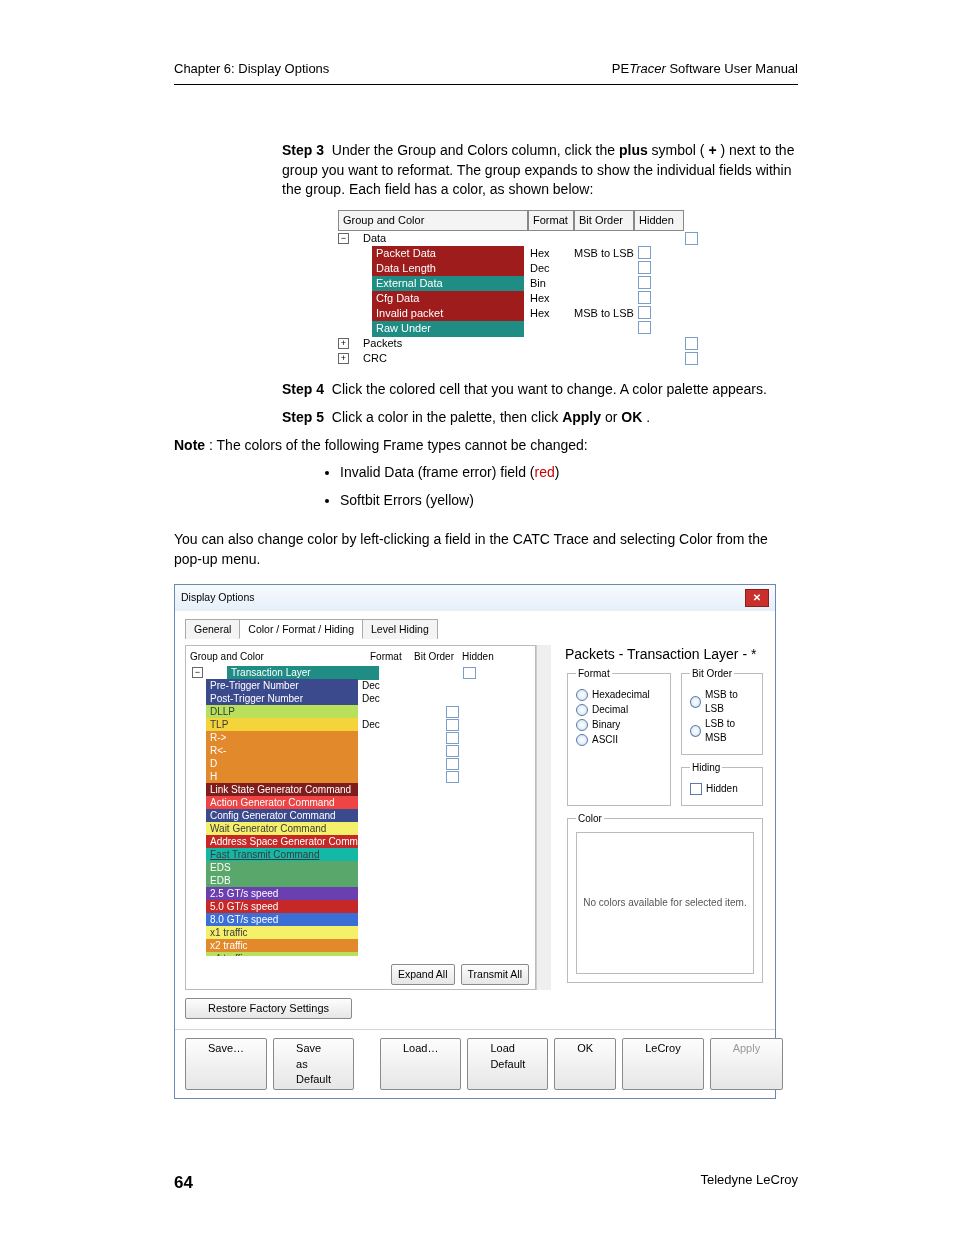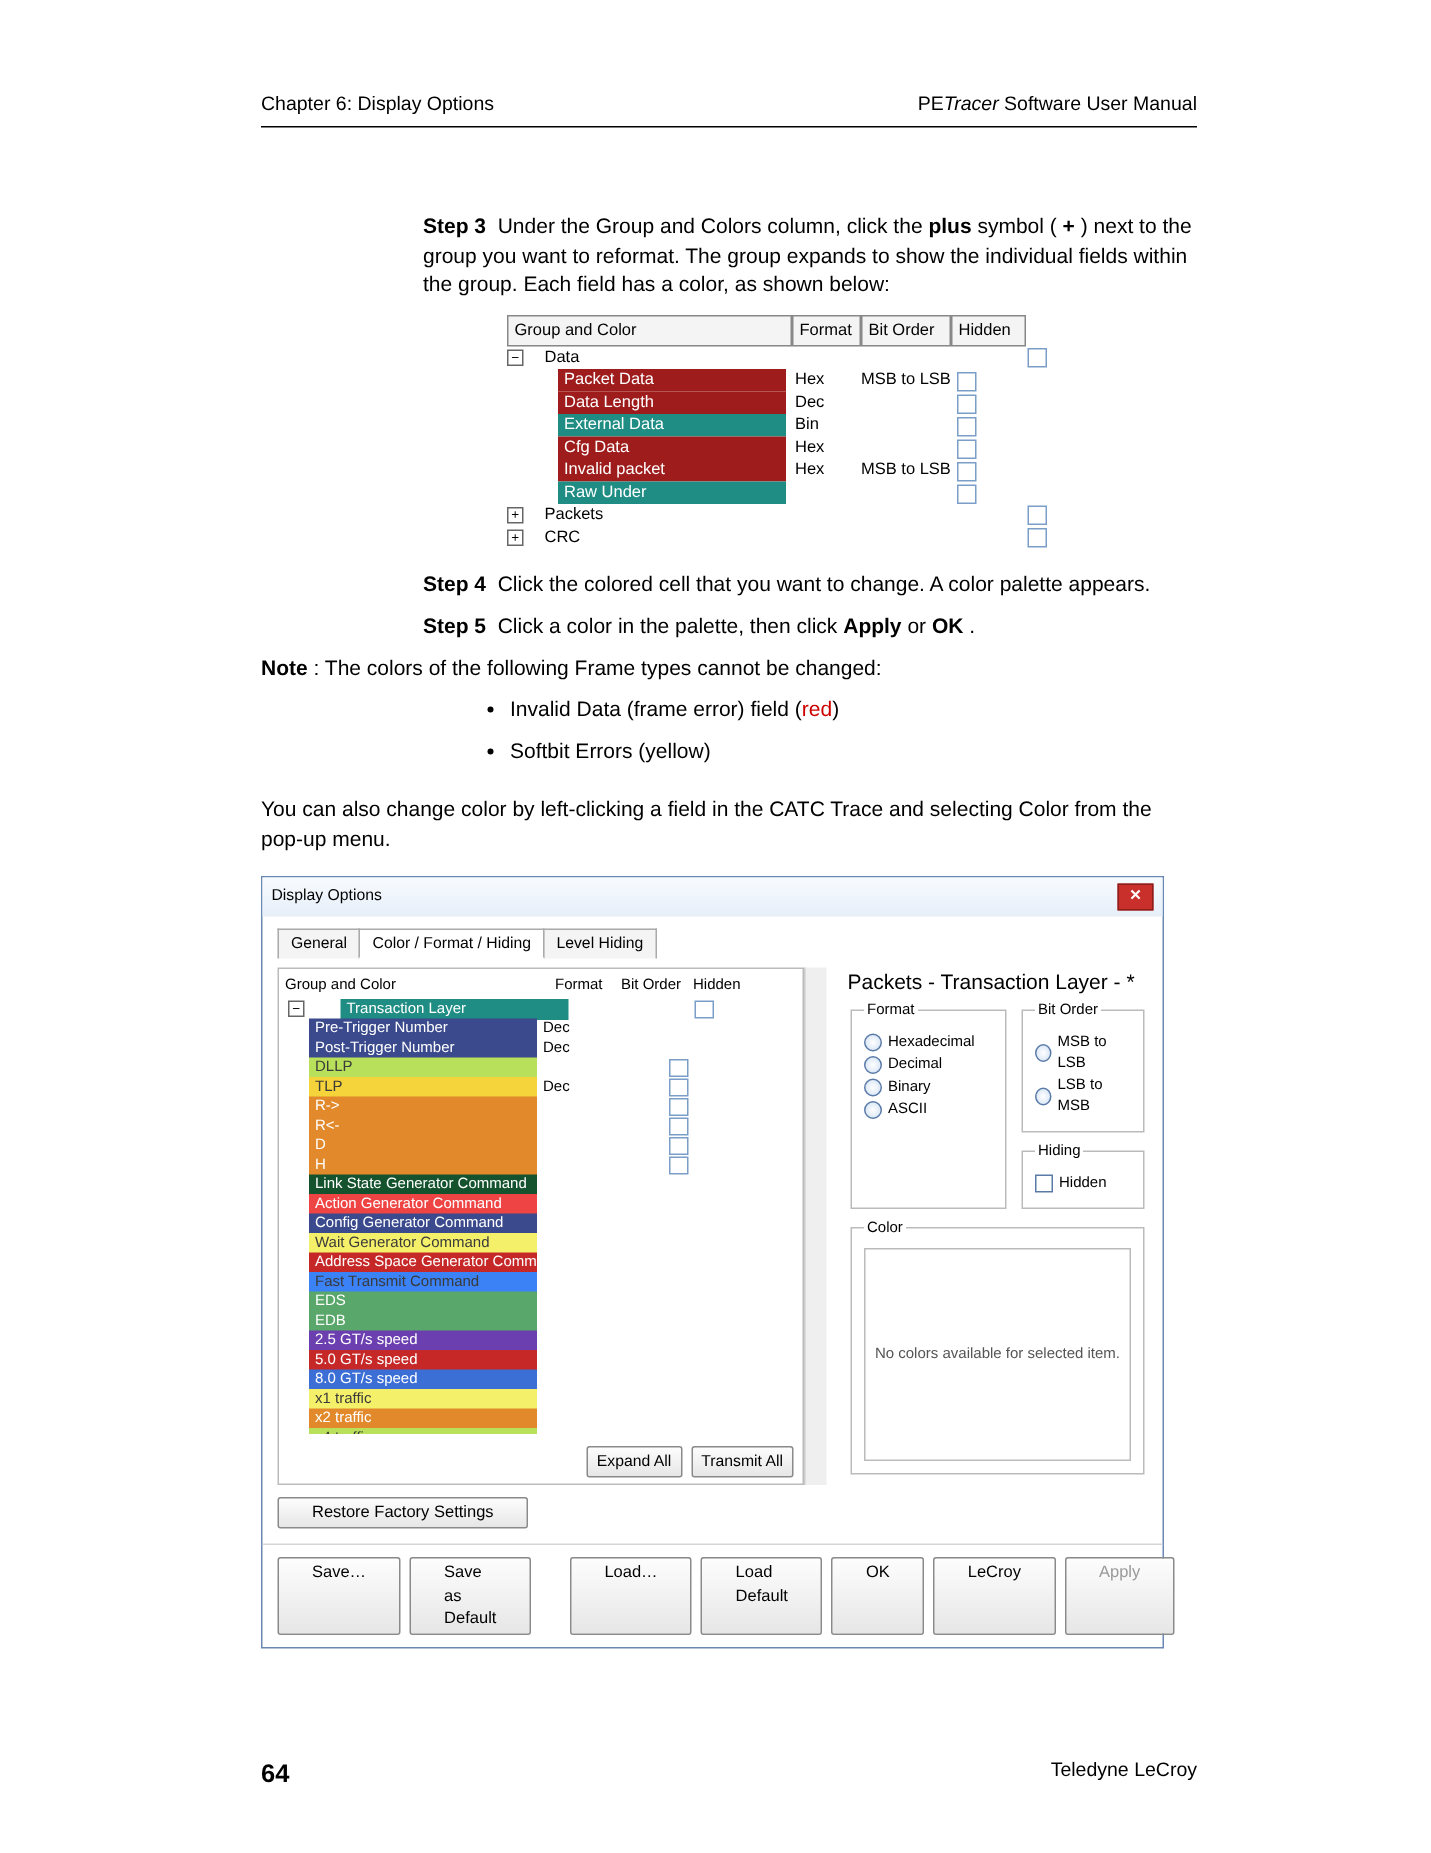--- a/index.html
+++ b/index.html
@@ -14,21 +14,21 @@
   .para{margin:20px 0 12px 0}
 
   
   .fig1{width:360px;margin:10px 0 14px 56px;font-family:Tahoma,Arial,sans-serif;font-size:11px;color:#000}
   .fig1-head{display:flex}
   .fig1-head div{border:1px solid #888;background:#f4f4f4;padding:2px 4px;box-sizing:border-box}
   .hc1{width:190px}.hc2{width:46px}.hc3{width:60px}.hc4{width:50px}
   .f1row{display:flex;align-items:center;height:15px}
   .f1label{margin-left:10px}
   .tree-ico{display:inline-block;width:9px;height:9px;border:1px solid #666;text-align:center;line-height:8px;font-size:9px;margin-right:4px;background:#fff}
-  .childrow{display:flex;align-items:flex-end;height:15px}
+  .childrow{display:flex;align-items:flex-start;height:15px}
   .childcell{width:148px;margin-left:34px;padding-left:4px;color:#fff;font-size:11px}
   .fc{width:40px;padding-left:6px}
   .bo{width:60px;padding-left:4px}
   .chk{display:inline-block;width:11px;height:11px;border:1px solid #7a9ec8;background:#fff;margin-left:4px}
 
   
   .dlg{width:600px;margin:14px 0 0 0;border:1px solid #6b88b5;font-family:Tahoma,Arial,sans-serif;font-size:10.5px;color:#000;background:#fff}
   .dlg-title{background:linear-gradient(#f7fbff,#e6eef8);padding:4px 6px;display:flex;justify-content:space-between;align-items:center}
   .closex{width:22px;height:16px;background:#c9302c;color:#fff;display:flex;align-items:center;justify-content:center;border:1px solid #8a1f1b;font-weight:bold;font-size:10px}
   .dlg-body{padding:8px 10px 10px 10px}
@@ -233,41 +233,41 @@
                     <span class="bar" style="background:#e28a2b;">D</span>
                     <span class="fmt"></span>
                     <span class="cb"></span>
                   </div>
                   <div class="lprow">
                     <span class="bar" style="background:#e28a2b;">H</span>
                     <span class="fmt"></span>
                     <span class="cb"></span>
                   </div>
                   <div class="lprow">
-                    <span class="bar" style="background:#14532d;">Link State Generator Command</span>
+                    <span class="bar" style="background:#7f1d1d;">Link State Generator Command</span>
                     <span class="fmt"></span>
                   </div>
                   <div class="lprow">
                     <span class="bar" style="background:#ef4444;">Action Generator Command</span>
                     <span class="fmt"></span>
                   </div>
                   <div class="lprow">
                     <span class="bar" style="background:#3a4a8c;">Config Generator Command</span>
                     <span class="fmt"></span>
                   </div>
                   <div class="lprow">
                     <span class="bar" style="background:#f5f06a;color:#3a3a3a;">Wait Generator Command</span>
                     <span class="fmt"></span>
                   </div>
                   <div class="lprow">
                     <span class="bar" style="background:#c62828;">Address Space Generator Command</span>
                     <span class="fmt"></span>
                   </div>
                   <div class="lprow">
-                    <span class="bar" style="background:#3b82f6;color:#3a3a3a;">Fast Transmit Command</span>
+                    <span class="bar" style="background:#14b8a6;color:#3a3a3a;text-decoration:underline;">Fast Transmit Command</span>
                     <span class="fmt"></span>
                   </div>
                   <div class="lprow">
                     <span class="bar" style="background:#5aa76b;">EDS</span>
                     <span class="fmt"></span>
                   </div>
                   <div class="lprow">
                     <span class="bar" style="background:#5aa76b;">EDB</span>
                     <span class="fmt"></span>
                   </div>

